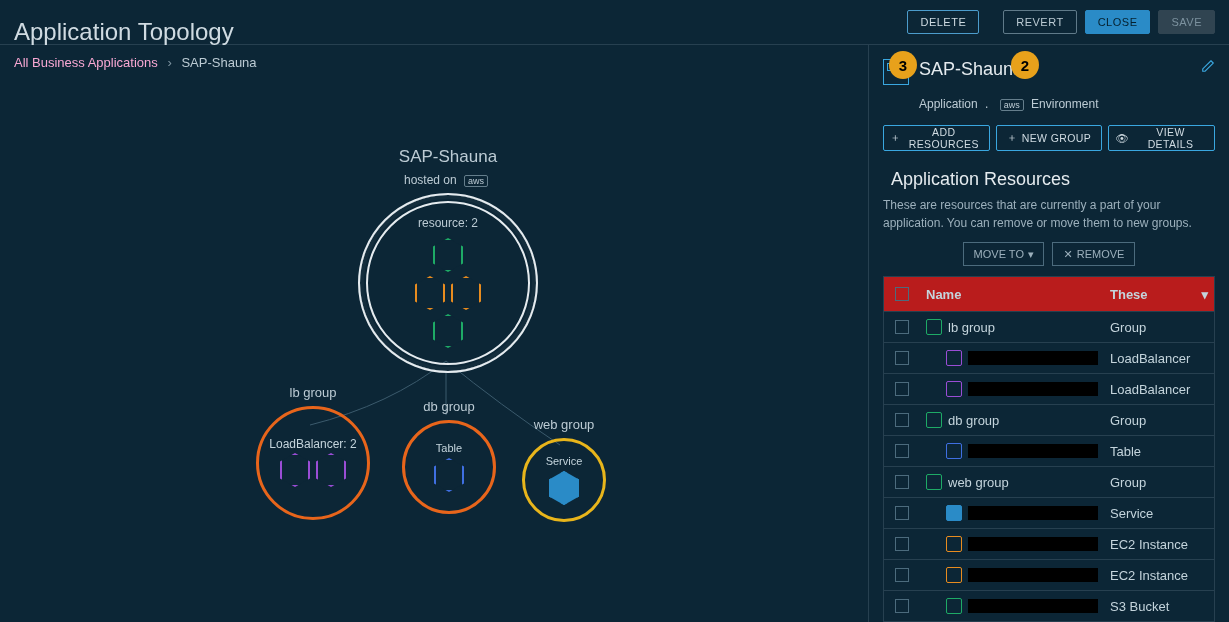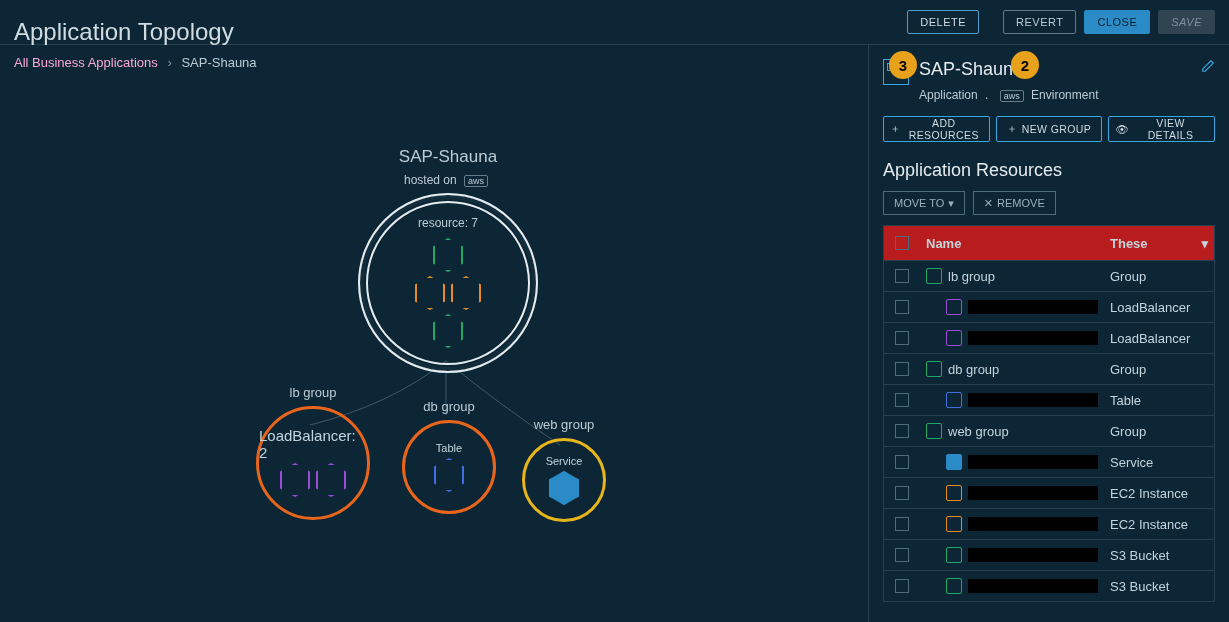--- a/index.html
+++ b/index.html
@@ -34,21 +34,21 @@
     border: 1px solid #4c9ccc;
     background: transparent;
     color: #d0dbe2;
     font-size: 11px;
     letter-spacing: 0.5px;
     cursor: pointer;
     border-radius: 2px;
   }
   .btn.revert { border-color: #607a89; color: #bccbd4; margin-left: 24px; }
   .btn.close  { background: #2a8bc7; border-color: #2a8bc7; color: #05202e; }
-  .btn.save   { background: #304451; border-color: #304451; color: #7c929f; font-style: italic; }
+  .btn.save   { background: #304451; border-color: #304451; color: #7c929f; }
 
   .main {
     display: flex;
     height: calc(100% - 44px);
   }
   .canvas {
     flex: 1;
     position: relative;
     border-right: 1px solid #274050;
   }
@@ -127,21 +127,21 @@
     position: relative;
   }
   .appIcon:before {
     content: "";
     position: absolute;
     top: 3px; left: 3px;
     width: 10px; height: 6px;
     border: 1px solid #3aa7e0;
   }
   .appTitle { font-size: 18px; color: #e5ebef; font-weight: 400; }
-  .appSub { font-size: 12px; color: #bccbd4; margin-top: 8px; }
+  .appSub { font-size: 12px; color: #bccbd4; margin-top: 17px; }
   .awsTag {
     display: inline-block;
     border: 1px solid #657e8c;
     border-radius: 2px;
     padding: 0 3px;
     font-size: 9px;
     color: #bccbd4;
     margin: 0 4px;
   }
   .editIcon {
@@ -165,35 +165,36 @@
     letter-spacing: 0.4px;
     cursor: pointer;
     display: flex;
     align-items: center;
     justify-content: center;
     gap: 4px;
     border-radius: 2px;
   }
 
   .sectionTitle {
-    margin: 18px 0 6px 0;
+    margin: 18px 0 6px 8px;
     font-size: 18px;
     color: #e5ebef;
     font-weight: 400;
   }
   .sectionDesc {
     font-size: 12px;
     color: #9cb0bc;
     line-height: 1.5;
   }
 
   .tblToolbar {
     margin-top: 10px;
     display: flex;
     gap: 8px;
+    justify-content: center;
   }
   .tblToolbar .tbtn {
     height: 24px;
     padding: 0 10px;
     border: 1px solid #4c6b7d;
     background: transparent;
     color: #9cb0bc;
     font-size: 11px;
     cursor: pointer;
     display: flex;
@@ -286,38 +287,38 @@
       <path d="M 446 316 Q 500 360 560 400" stroke="#3b5a6c" stroke-width="1" fill="none"></path>
     </svg>
 
     <div class="node" style="left:358px; top:102px;">
       <div class="labelTop" style="font-size:17px;">SAP-Shauna</div>
       <div class="labelTop" style="font-size:12px;">
         <span>hosted on</span>
         <span class="awsTag">aws</span>
       </div>
       <div class="bigCircle">
-        <div class="resLabel">resource: 7</div>
+        <div class="resLabel">resource: 2</div>
         <div class="hexRow">
           <span class="hex s3"></span>
         </div>
         <div class="hexRow">
           <span class="hex ec2"></span>
           <span class="hex ec2"></span>
         </div>
         <div class="hexRow">
           <span class="hex s3"></span>
         </div>
       </div>
     </div>
 
     <div class="node" style="left:256px; top:340px;">
       <div class="labelTop">lb group</div>
       <div class="groupCircle gc-orange" style="width:108px;height:108px;">
-        <div style="font-size:15px;color:#c4d4dc;margin-bottom:0;">LoadBalancer: 2</div>
+        <div style="font-size:12px;color:#c4d4dc;margin-bottom:0;">LoadBalancer: 2</div>
         <div class="hexRow">
           <span class="hex lb"></span>
           <span class="hex lb"></span>
         </div>
       </div>
     </div>
 
     <div class="node" style="left:402px; top:354px;">
       <div class="labelTop">db group</div>
       <div class="groupCircle gc-orange" style="width:88px;height:88px;">
@@ -366,20 +367,21 @@
         <span>＋</span>
         <span>NEW GROUP</span>
       </button>
       <button class="act">
         <span>👁</span>
         <span>VIEW DETAILS</span>
       </button>
     </div>
 
     <div class="sectionTitle">Application Resources</div>
+    <div class="sectionDesc">These are resources that are currently a part of your application. You can remove or move them to new groups.</div>
 
     <div class="tblToolbar">
       <button class="tbtn">
         <span>MOVE TO</span>
         <span>▾</span>
       </button>
       <button class="tbtn">
         <span>✕</span>
         <span>REMOVE</span>
       </button>

